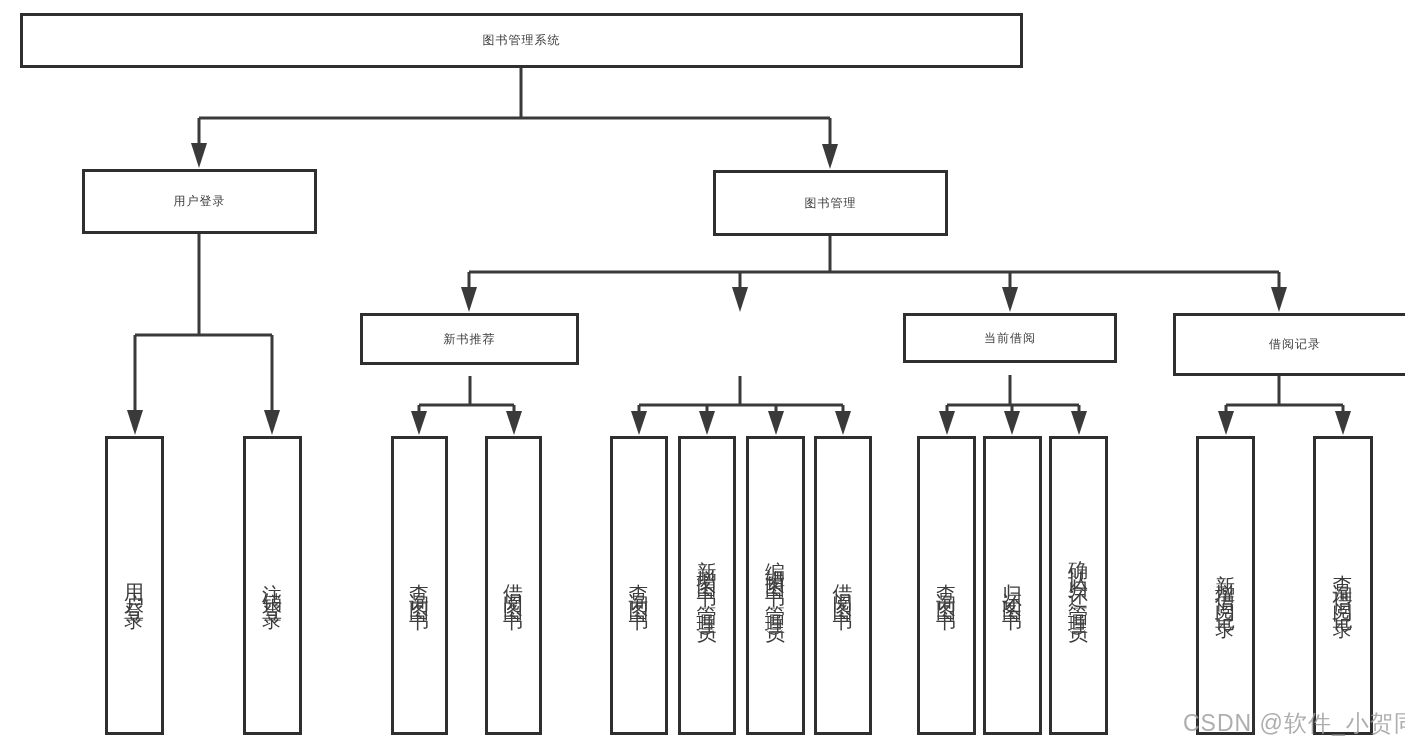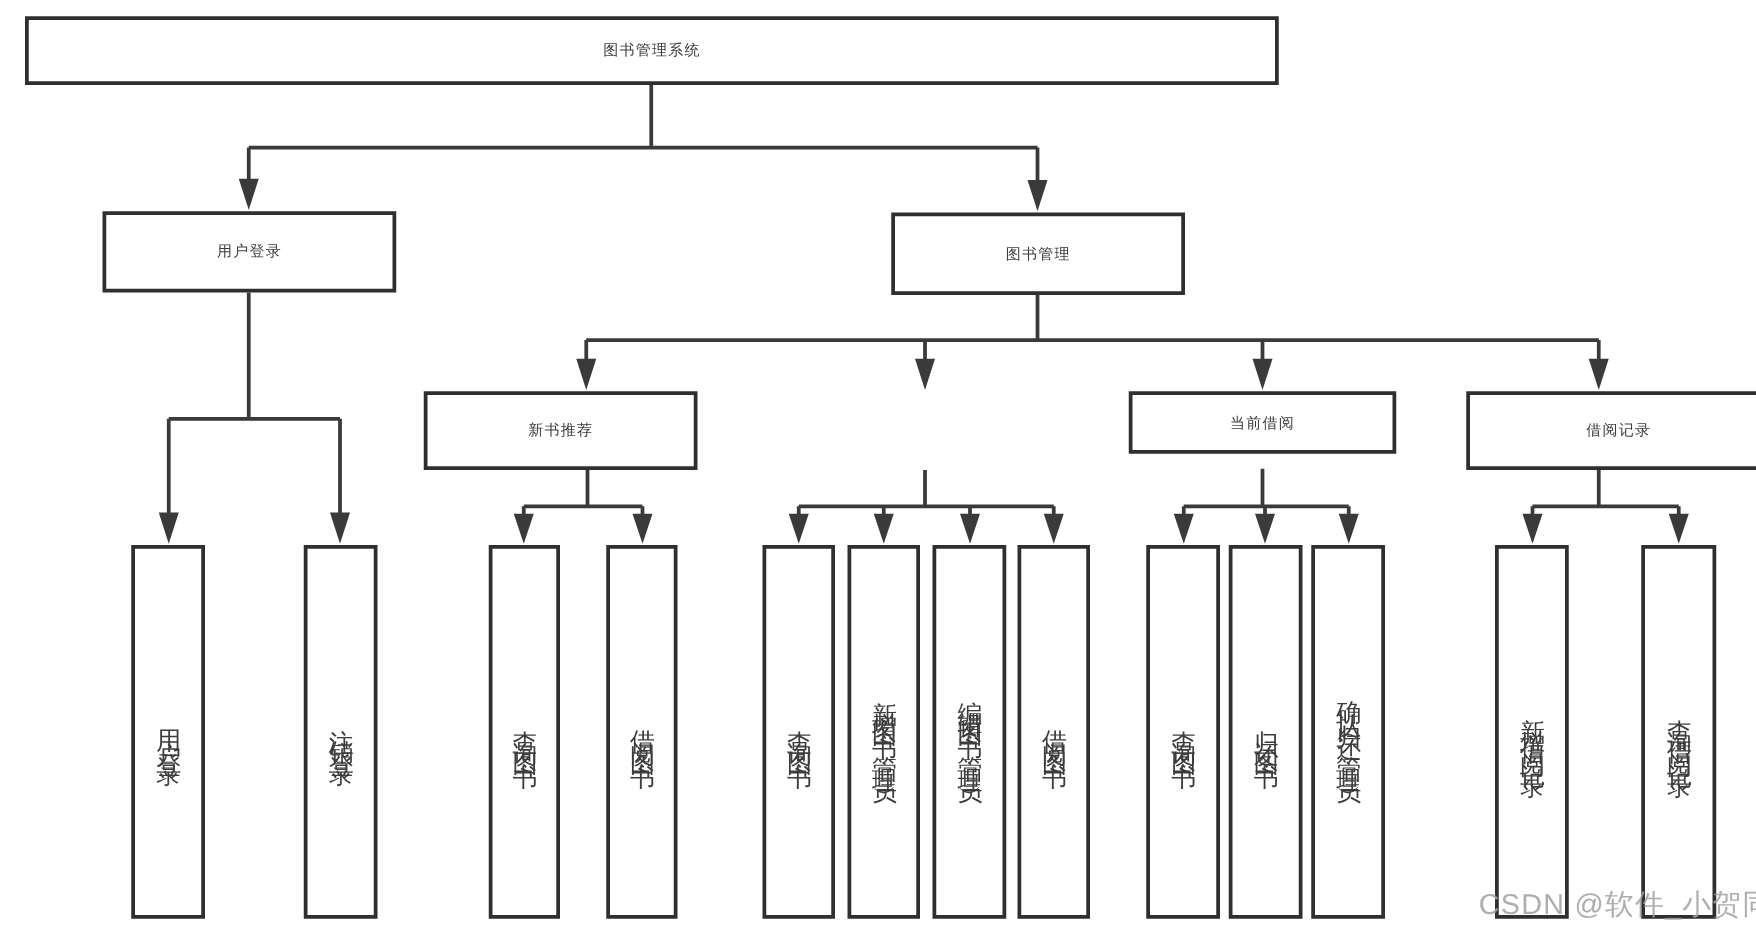--- a/index.html
+++ b/index.html
@@ -83,21 +83,21 @@
       <polygon points="1218,411 1234,411 1226,435"></polygon>
       <polygon points="1335,411 1351,411 1343,435"></polygon>
     </g>
   </svg>
 
   <div class="node" style="left:20px;top:13px;width:1003px;height:55px">图书管理系统</div>
 
   <div class="node" style="left:82px;top:169px;width:235px;height:65px">用户登录</div>
   <div class="node" style="left:713px;top:170px;width:235px;height:66px">图书管理</div>
 
-  <div class="node" style="left:339px;top:313px;width:219px;height:63px">新书推荐</div>
+  <div class="node" style="left:360px;top:313px;width:219px;height:52px">新书推荐</div>
   <div class="node" style="left:903px;top:313px;width:214px;height:50px">当前借阅</div>
   <div class="node" style="left:1173px;top:313px;width:244px;height:63px">借阅记录</div>
 
   <div class="node leaf" style="left:105px;top:436px;width:59px;height:299px">用户登录</div>
   <div class="node leaf" style="left:243px;top:436px;width:59px;height:299px">注销登录</div>
 
   <div class="node leaf" style="left:391px;top:436px;width:57px;height:299px">查询图书</div>
   <div class="node leaf" style="left:485px;top:436px;width:57px;height:299px">借阅图书</div>
 
   <div class="node leaf" style="left:610px;top:436px;width:58px;height:299px">查询图书</div>

